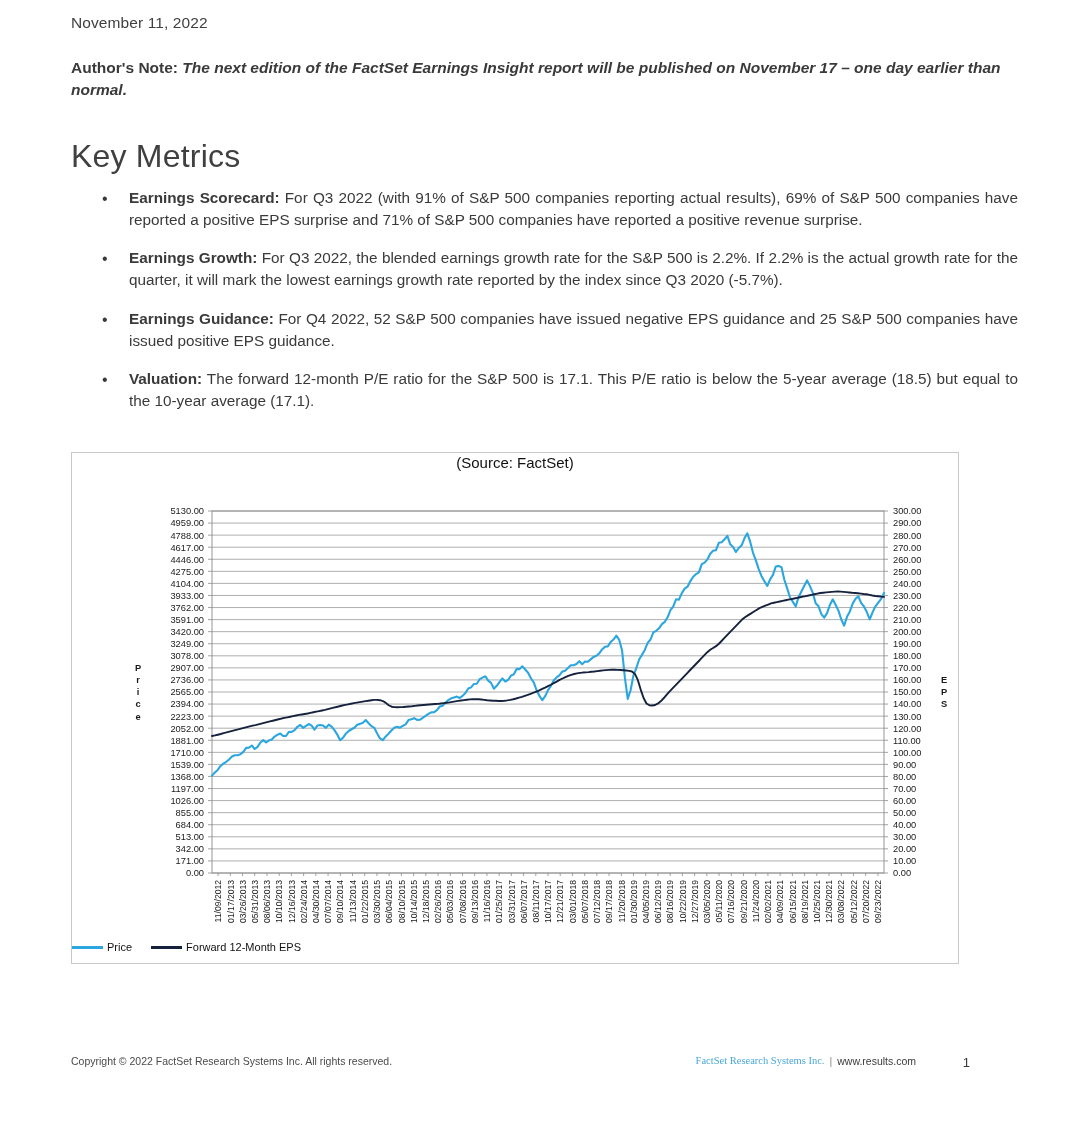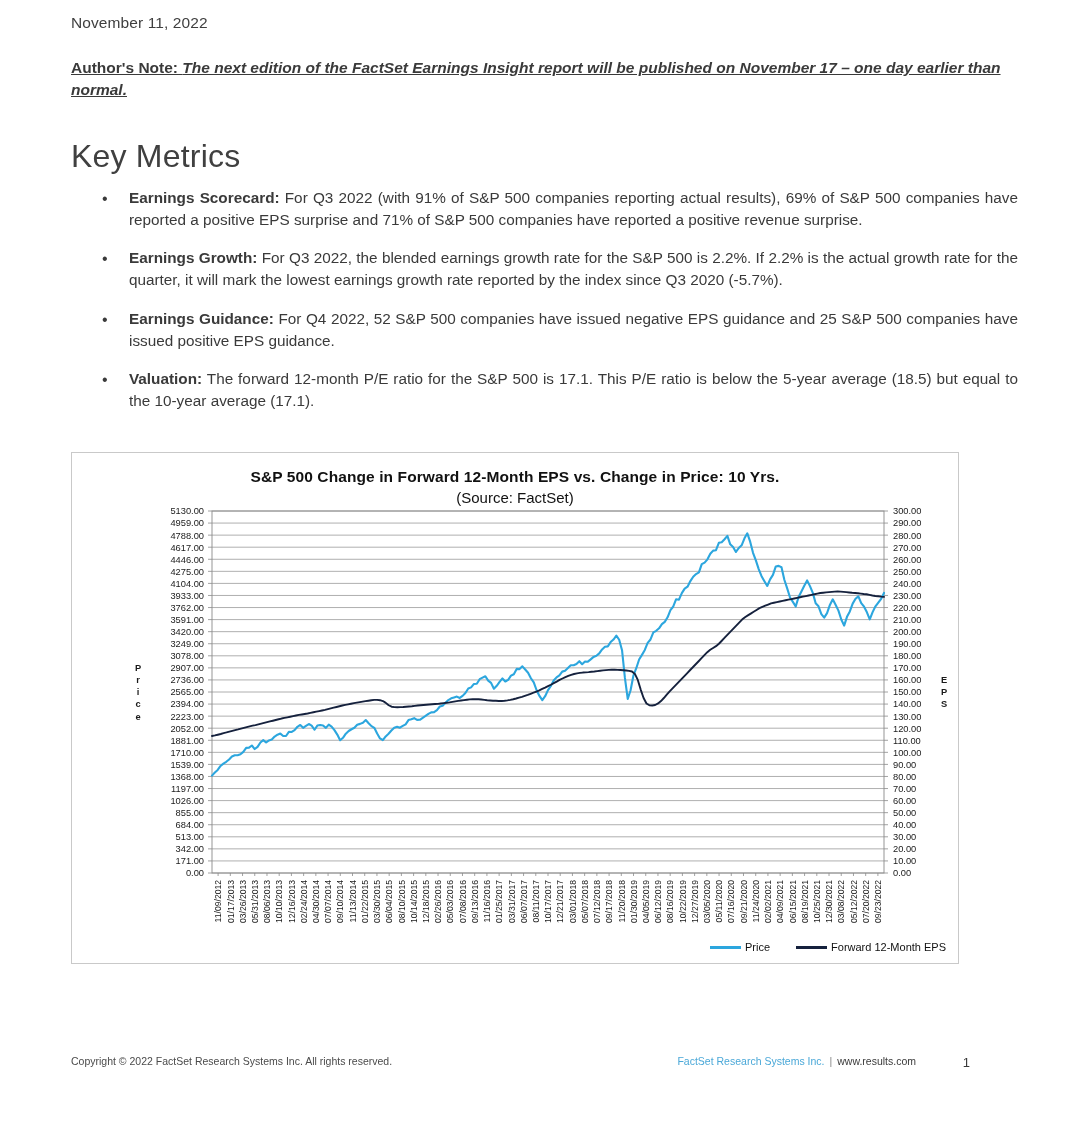--- a/index.html
+++ b/index.html
@@ -34,21 +34,20 @@
     color: #3f3f3f;
     margin-top: 14px;
     letter-spacing: 0.1px;
   }
 
   .author-note {
     margin-top: 25px;
     font-size: 15.5px;
     line-height: 1.45;
     color: #3a3a3a;
-    text-decoration: underline;
   }
   .author-note .an-label {
     font-weight: bold;
   }
   .author-note .an-body {
     font-weight: bold;
     font-style: italic;
   }
 
   h1.key-metrics {
@@ -120,22 +119,22 @@
     text-decoration: underline;
   }
   svg.plot { display: block; }
 
   .legend {
     position: absolute;
     left: 0;
     right: 12px;
     bottom: 10px;
     display: flex;
-    justify-content: flex-end;
-    gap: 26px;
+    justify-content: flex-start;
+    gap: 19px;
     font-size: 11px;
     color: #111;
   }
   .legend .item { display: flex; align-items: center; gap: 4px; }
   .legend .swatch { display: inline-block; width: 31px; height: 3px; }
 
   
   .receive-line {
     margin-top: 22px;
     font-size: 15.3px;
@@ -152,21 +151,21 @@
     left: 71px;
     right: 62px;
     top: 1055px;
     display: flex;
     align-items: flex-start;
     font-size: 10.5px;
     color: #4a4a4a;
   }
   .page-footer .copyright { flex: 0 0 auto; }
   .page-footer .spacer { flex: 1 1 auto; }
-  .page-footer .fs-brand { color: #4aa8d8; }
+  .page-footer .fs-brand { color: #4aa8d8; font-family: Liberation Serif, serif; }
   .page-footer .divider { color: #888; padding: 0 5px; }
   .page-footer .fs-url { color: #3a3a3a; }
   .page-footer .page-num {
     width: 54px;
     text-align: right;
     font-size: 13px;
     color: #3a3a3a;
   }
 </style>
 </head>
@@ -198,21 +197,20 @@
         <span class="bullet">•</span>
         <span class="mlabel">Earnings Guidance:</span><span> For Q4 2022, 52 S&amp;P 500 companies have issued negative EPS guidance and 25 S&amp;P 500 companies have issued positive EPS guidance.</span>
       </li>
       <li>
         <span class="bullet">•</span>
         <span class="mlabel">Valuation:</span><span> The forward 12-month P/E ratio for the S&amp;P 500 is 17.1. This P/E ratio is below the 5-year average (18.5) but equal to the 10-year average (17.1).</span>
       </li>
     </ul>
 
     <div class="chart-box">
-      <div class="chart-title">S&amp;P 500 Change in Forward 12-Month EPS vs. Change in Price: 10 Yrs.</div>
       <div class="chart-subtitle">(Source: FactSet)</div>
       <div class="plot-wrap">
         <svg class="plot" id="plot-svg" width="886" height="510" viewBox="0 0 886 510">
             <line x1="140" y1="58" x2="812" y2="58" stroke="#9a9a9a" stroke-width="0.8"></line>
             <line x1="136" y1="58" x2="140" y2="58" stroke="#8a8a8a" stroke-width="0.8"></line>
             <line x1="812" y1="58" x2="816" y2="58" stroke="#8a8a8a" stroke-width="0.8"></line>
             <text x="132" y="61.4" text-anchor="end" font-size="9.3" font-family="&quot;Liberation Sans&quot;, sans-serif" fill="#1a1a1a">5130.00</text>
             <text x="821" y="61.4" text-anchor="start" font-size="9.3" font-family="&quot;Liberation Sans&quot;, sans-serif" fill="#1a1a1a">300.00</text>
             <line x1="140" y1="70.06666666666666" x2="812" y2="70.06666666666666" stroke="#9a9a9a" stroke-width="0.8"></line>
             <line x1="136" y1="70.06666666666666" x2="140" y2="70.06666666666666" stroke="#8a8a8a" stroke-width="0.8"></line>

